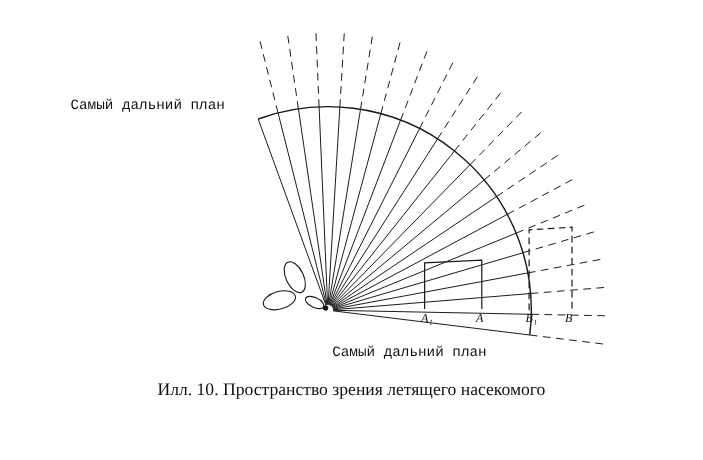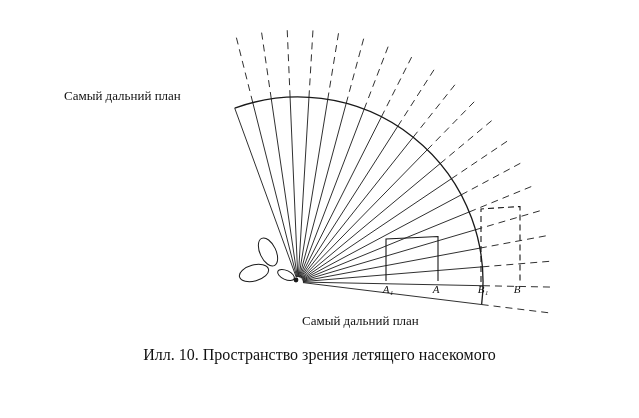--- a/index.html
+++ b/index.html
@@ -13,21 +13,21 @@
   }
   .figure {
     position: relative;
     width: 639px;
     height: 418px;
     background: #ffffff;
   }
   svg { position: absolute; left: 0; top: 0; }
   .plan-label {
     position: absolute;
-    font-family: Liberation Serif, serif;
+    font-family: Liberation Mono, monospace;
     font-size: 13px;
     color: #111111;
     white-space: nowrap;
   }
   .plan-label-top { left: 64px; top: 88px; }
   .plan-label-bottom { left: 302px; top: 313px; }
   .caption {
     position: absolute;
     left: 0;
     top: 346px;

